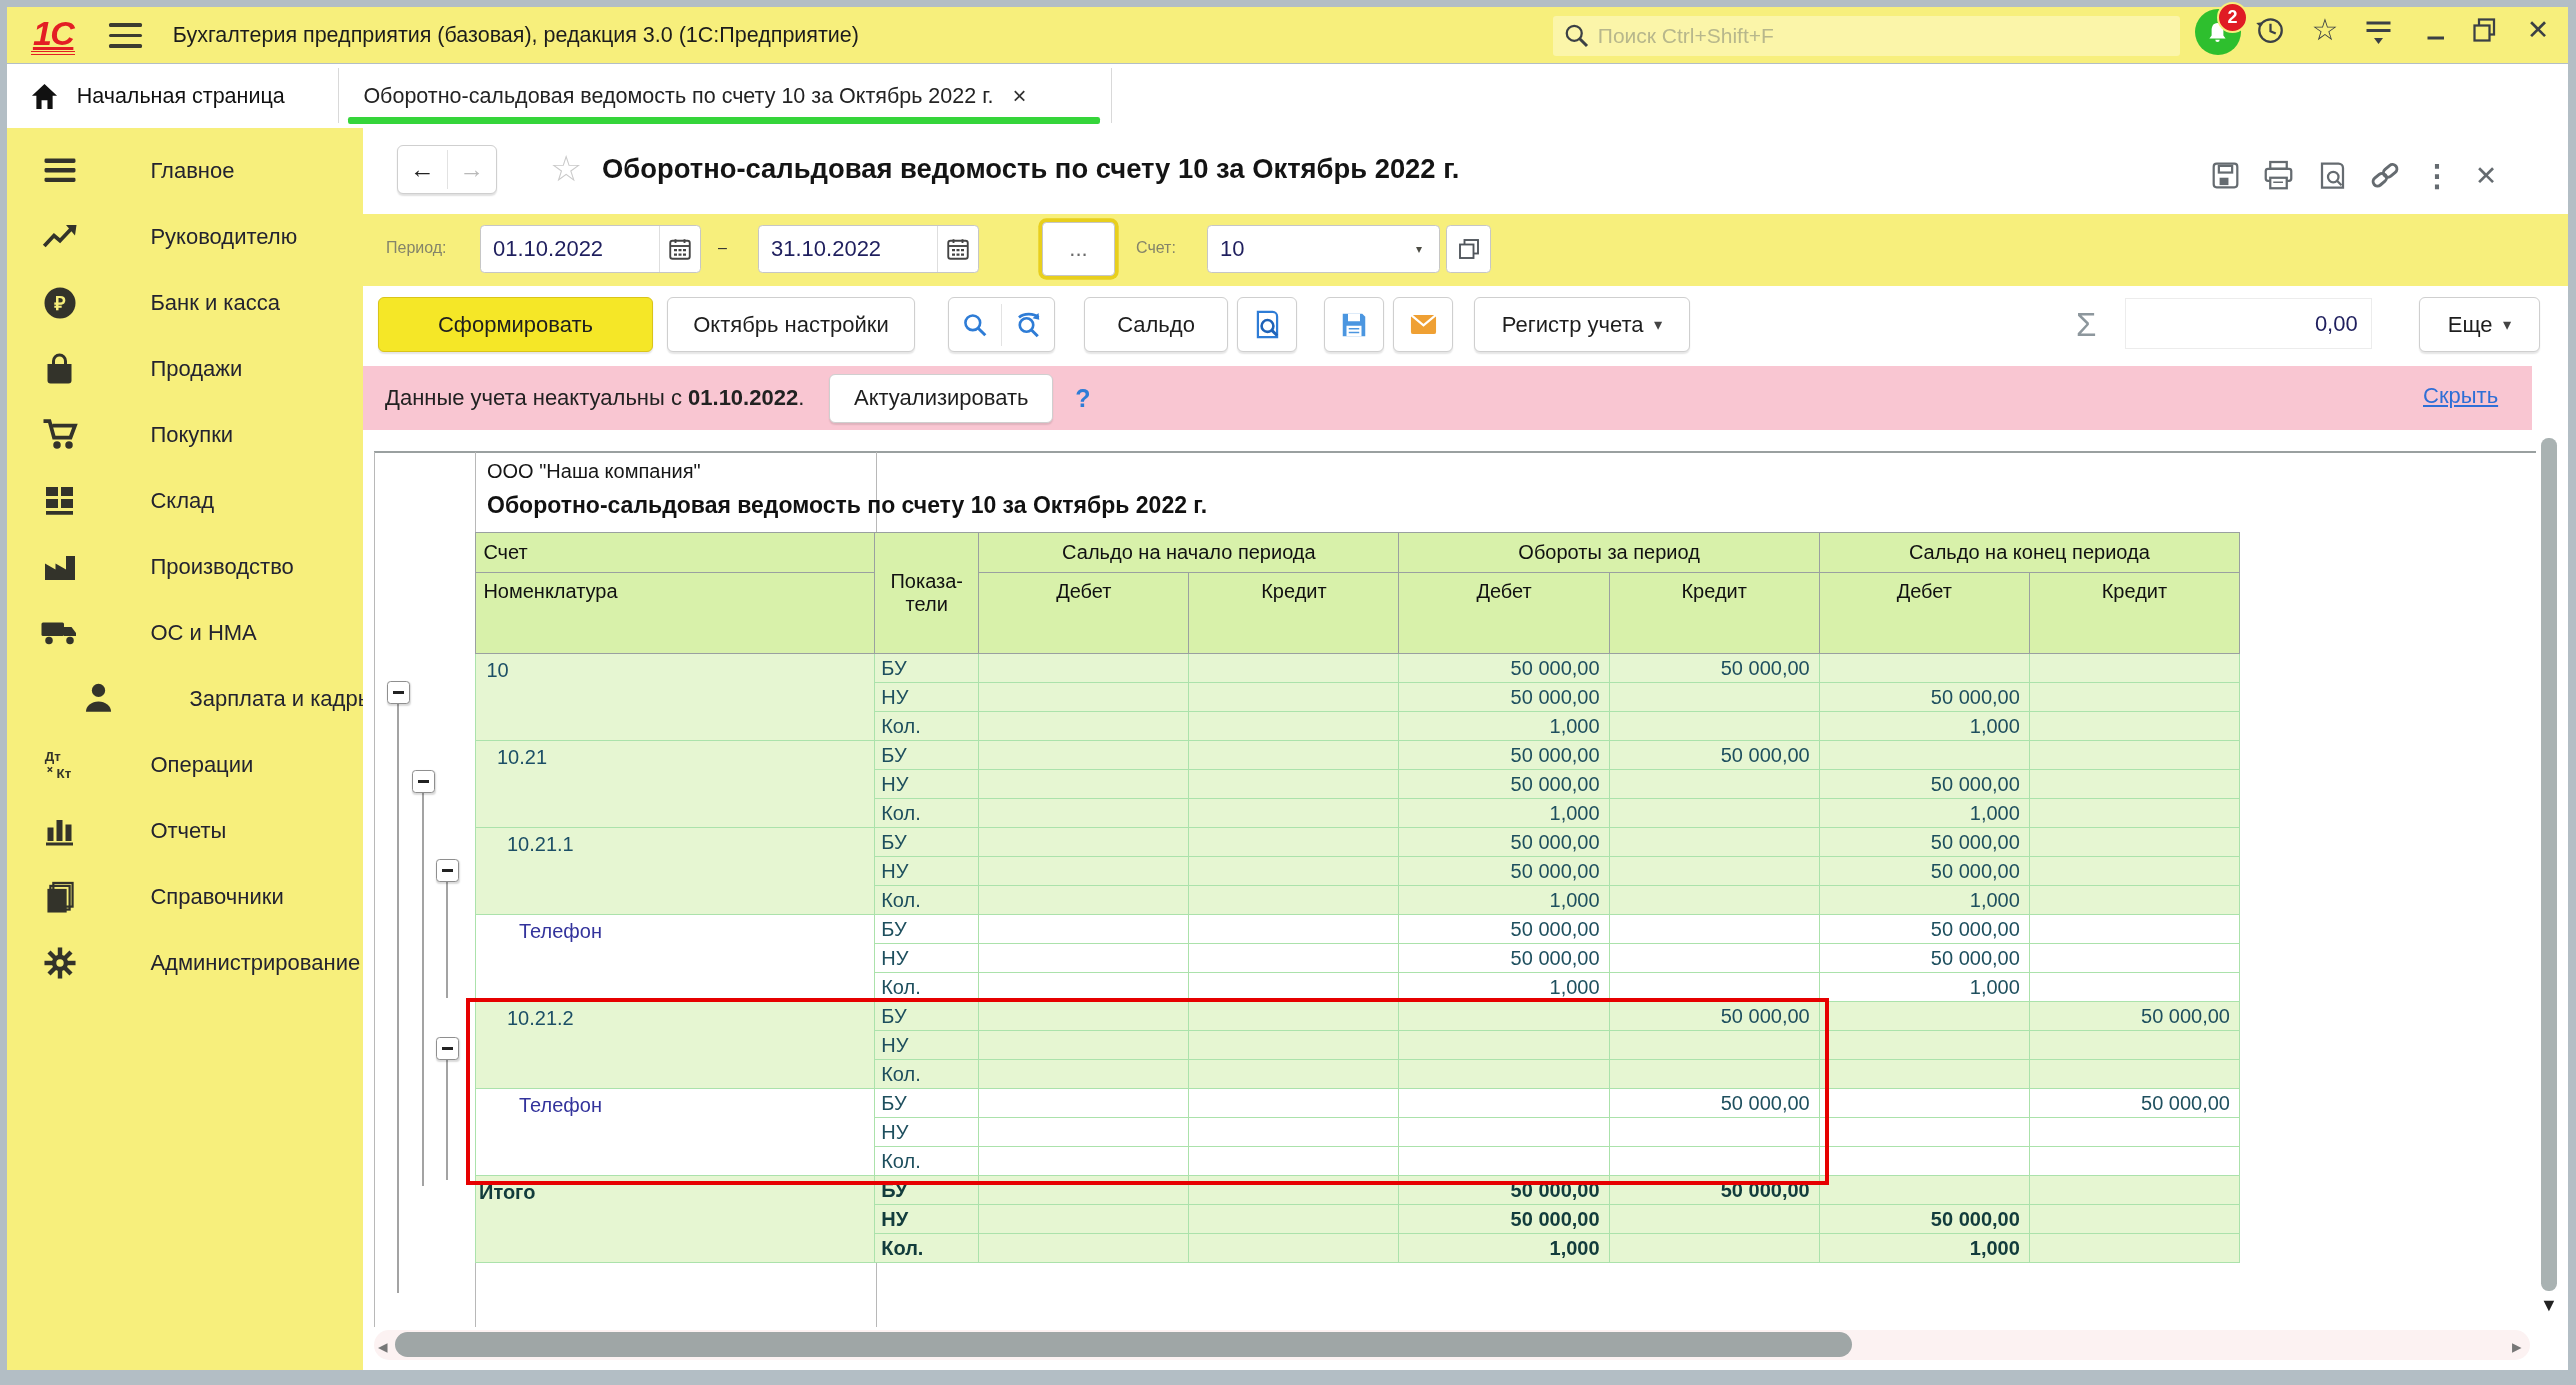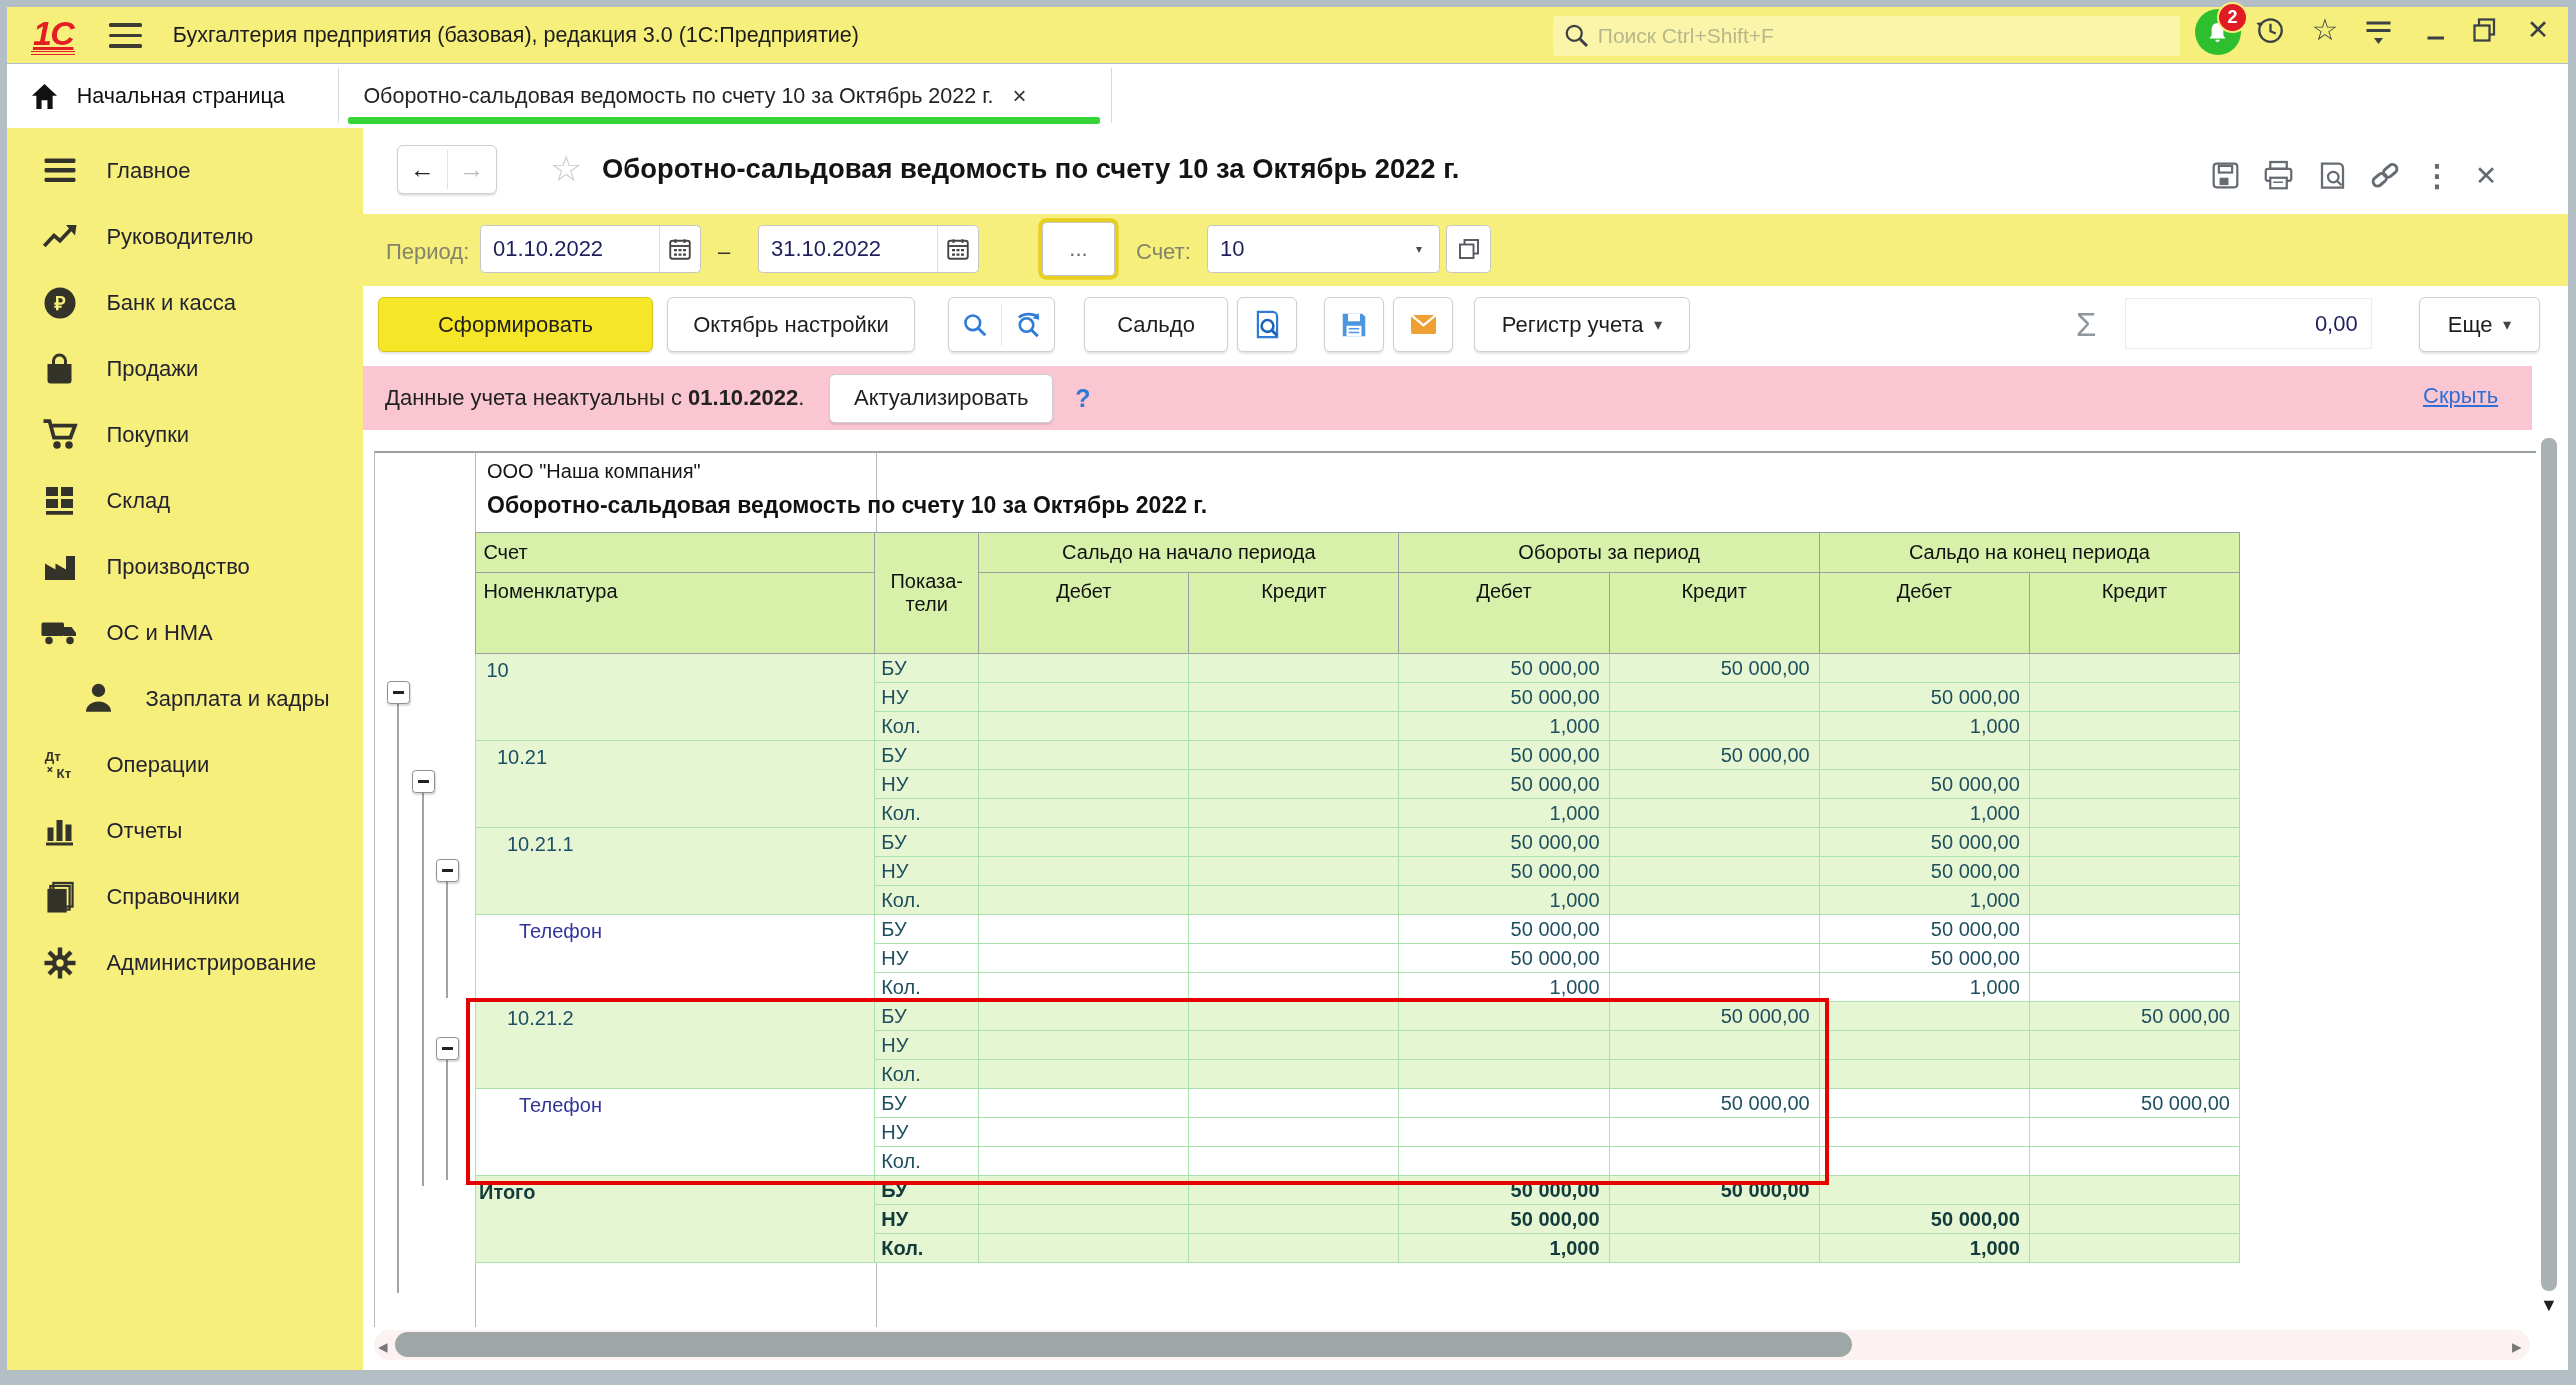--- a/index.html
+++ b/index.html
@@ -30,35 +30,35 @@
   .tab1{left:0;width:331px;}
   .tab1 .home{margin-left:22px;}
   .tab1 .lbl{margin-left:16.3px;font-size:21.5px;color:#101010;}
   .tabsep{position:absolute;top:4.4px;width:0.7px;height:55px;background:#d9d9d9;}
   .tab2{left:332px;width:771px;}
   .tab2 .lbl{margin-left:24px;font-size:21.5px;color:#232323;}
   .tab2 .x{margin-left:19px;font-size:24px;color:#333;}
   .tab2 .underline{position:absolute;left:9px;right:10.4px;bottom:4.4px;height:6.7px;background:#35d53a;border-radius:2.2px;}
   
   .sidebar{left:7.4px;top:128px;width:356px;height:1242px;background:#f7ef7c;}
-  .side-item{position:absolute;left:0;width:356px;height:59px;display:flex;align-items:center;cursor:pointer;}
+  .side-item{position:absolute;left:0;width:356px;height:59px;display:flex;align-items:center;cursor:pointer;gap:44px;}
   .side-item .ic{width:39px;height:39px;margin-left:33px;display:flex;align-items:center;justify-content:center;color:#33332a;}
   .side-item .lbl{margin-left:27px;font-size:22px;color:#23232f;}
   
   .main{left:363px;top:128px;width:2205px;height:1242px;background:#ffffff;}
   
   .navgroup{left:397px;top:145px;width:98px;height:47px;background:#fff;border:0.7px solid #cfcfcf;border-radius:6px;box-shadow:0 1.5px 1.5px rgba(0,0,0,.12);display:flex;}
   .navgroup .half{flex:1;display:flex;align-items:center;justify-content:center;font-size:25px;cursor:pointer;}
   .navgroup .sep{width:0.7px;background:#e2e2e2;margin:4.4px 0;}
   .fav-star{left:550px;top:148px;font-size:36px;color:#c9c9c9;cursor:pointer;}
   .rpt-title{left:602px;top:153px;font-size:27.4px;font-weight:bold;color:#141414;white-space:nowrap;}
   .hdr-ico{position:absolute;top:156px;width:42px;height:39px;display:flex;align-items:center;justify-content:center;color:#656b70;cursor:pointer;}
   
   .filterbar{left:363px;top:214px;width:2205px;height:72px;background:#f7ef7c;}
-  .flabel{position:absolute;top:239px;font-size:22px;color:#84846a;}
+  .flabel{position:absolute;top:239px;font-size:16px;color:#84846a;}
   .finput{position:absolute;top:225px;height:46px;background:#fff;border:0.7px solid #c6c6c6;border-radius:4.4px;display:flex;align-items:center;}
   .finput .val{font-size:22px;color:#1f1f5e;margin-left:12px;flex:1;}
   .finput .side{width:40px;align-self:stretch;border-left:0.7px solid #dedede;display:flex;align-items:center;justify-content:center;color:#4c4c44;cursor:pointer;}
   .dots-btn{left:1042px;top:222px;width:71px;height:52px;background:#fff;border-radius:4.4px;border:0.7px solid #c6c6c6;box-shadow:0 0 0 3.7px #e8cf1d;display:flex;align-items:center;justify-content:center;font-size:22px;color:#6b6b6b;cursor:pointer;}
   .copy-btn{left:1446px;top:225px;width:43px;height:46px;background:#fff;border:0.7px solid #c6c6c6;border-radius:4.4px;display:flex;align-items:center;justify-content:center;color:#50565c;cursor:pointer;}
   
   .btn{position:absolute;top:297px;height:53px;background:#fff;border:0.7px solid #cfcfcf;border-radius:6px;box-shadow:0 1.5px 1.5px rgba(0,0,0,.10);display:flex;align-items:center;justify-content:center;font-size:22px;color:#1e1e1e;cursor:pointer;white-space:nowrap;}
   .btn-generate{left:378px;width:273px;background:#f5e727;border-color:#d9c41a;font-weight:normal;}
   .btn-settings{left:667px;width:246px;}
   .btn-findgrp{left:948px;width:105px;padding:0;}

